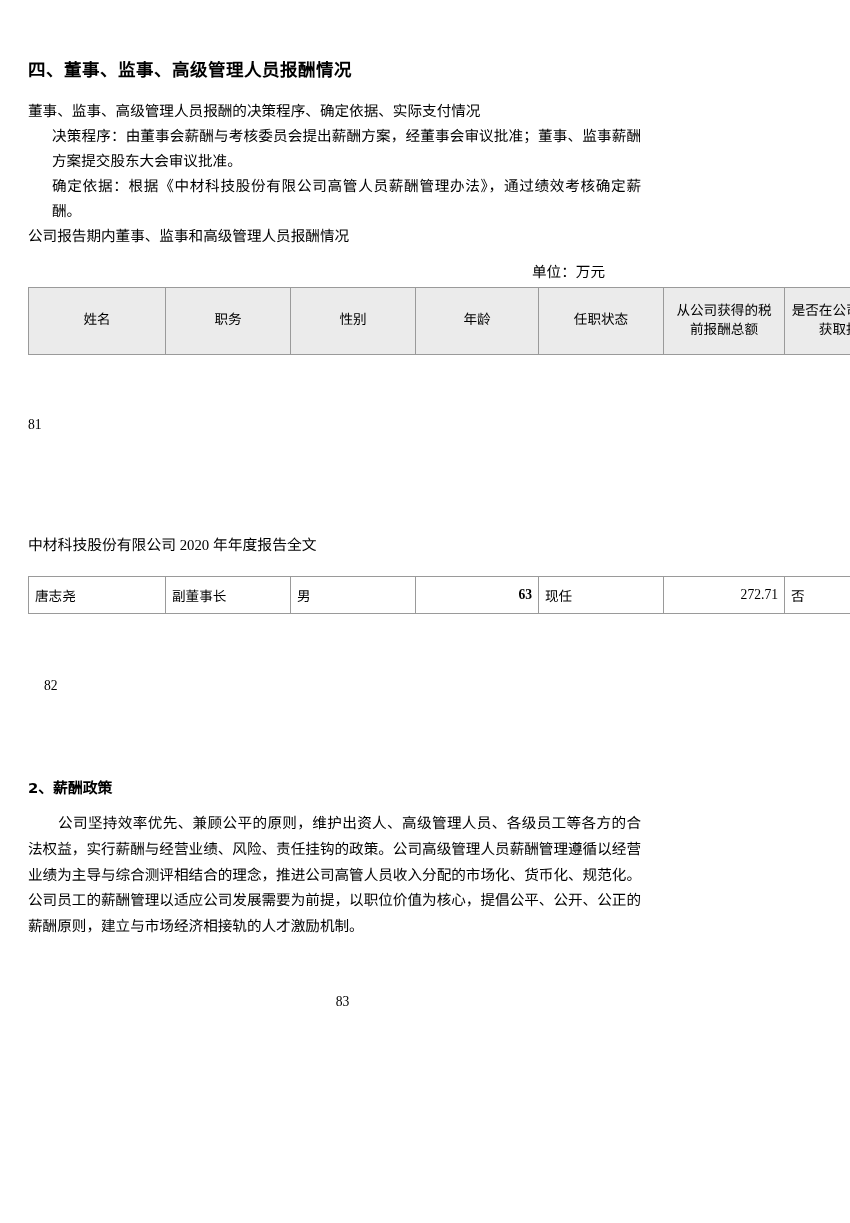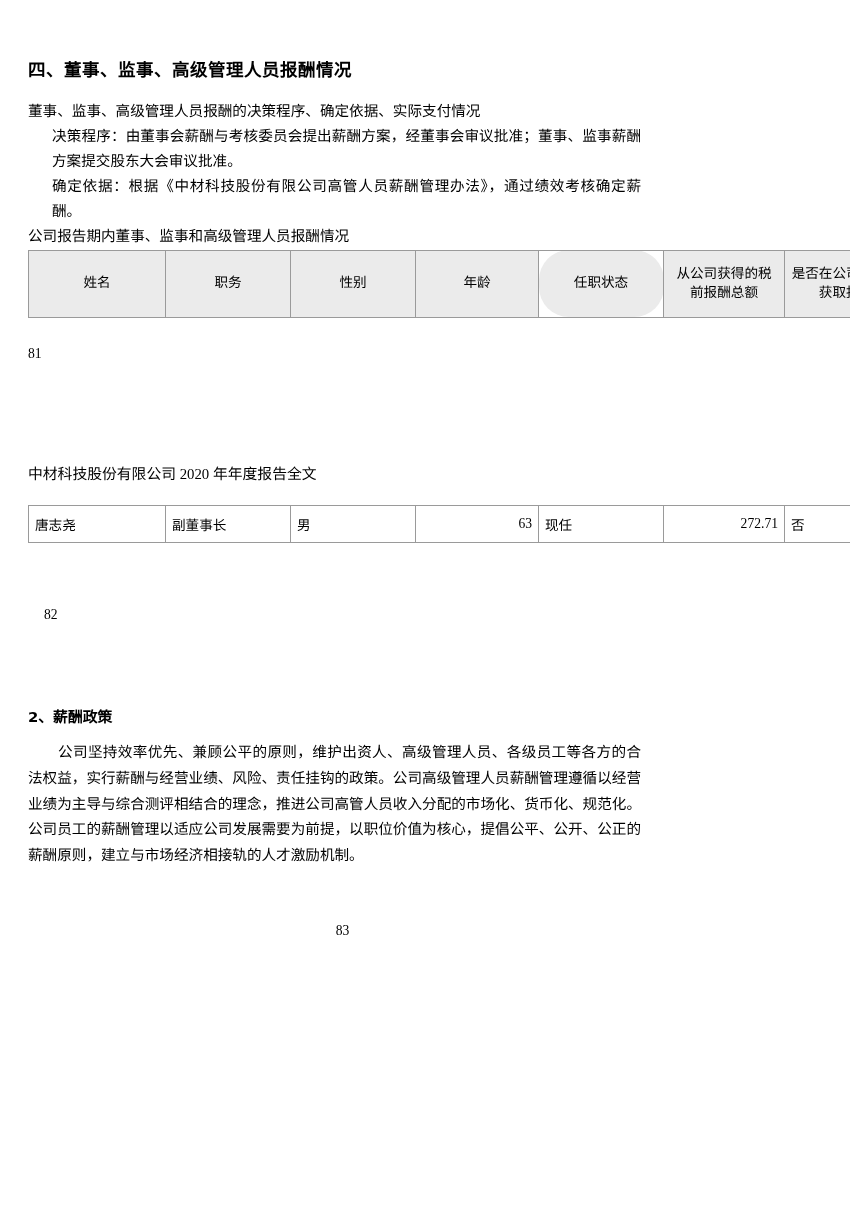--- a/index.html
+++ b/index.html
@@ -66,41 +66,41 @@
   table.rep-table thead th {
     background: #ebebeb;
     font-weight: normal;
     text-align: center;
     height: 56px;
     line-height: 1.35;
   }
   .col-1 { width: 124px; }
   .col-2 { width: 112px; }
   .col-3 { width: 112px; }
-  .col-4 { width: 110px; }
-  .col-5 { width: 112px; border-radius: 30px; }
+  .col-4 { width: 110px; font-weight: bold; }
+  .col-5 { width: 112px; }
   .col-6 { width: 108px; }
   .col-7 { width: 110px; }
 
   table.rep-table tbody td {
     height: 26px;
   }
   td.c-name { text-align: left; padding-left: 10px; margin-left: 40px; }
   td.c-title { text-align: left; padding-left: 8px; }
   td.c-gender { text-align: left; padding-left: 8px; }
   td.c-age { text-align: right; padding-right: 8px; }
   td.c-status { text-align: left; padding-left: 8px; }
   td.c-pay { text-align: right; padding-right: 8px; }
   td.c-related { text-align: left; padding-left: 8px; }
 
   .page-num {
     font-size: 13.6px;
     margin: 0;
   }
-  .pn-81 { margin-top: 28px; }
+  .pn-81 { margin-top: 62px; }
   .pn-82 { margin-top: 64px; padding-left: 16px; }
   .pn-83 { margin-top: 54px; padding-left: 16px; text-align: center; }
 
   .doc-header {
     font-size: 14.8px;
     margin: 0;
   }
   .header-gap { height: 100px; }
   .mid-gap { height: 82px; }
 
@@ -125,20 +125,21 @@
 
   <h1 class="section-title">四、董事、监事、高级管理人员报酬情况</h1>
 
   <p class="para gap-top">董事、监事、高级管理人员报酬的决策程序、确定依据、实际支付情况</p>
 
   <p class="para indent-1">决策程序：由董事会薪酬与考核委员会提出薪酬方案，经董事会审议批准；董事、监事薪酬方案提交股东大会审议批准。</p>
   <p class="para indent-1">确定依据：根据《中材科技股份有限公司高管人员薪酬管理办法》，通过绩效考核确定薪酬。</p>
 
   <p class="para">公司报告期内董事、监事和高级管理人员报酬情况</p>
 
+  <p class="unit-line">单位：万元</p>
 
   <table class="rep-table">
     <thead>
       <tr>
         <th class="col-1">姓名</th>
         <th class="col-2">职务</th>
         <th class="col-3">性别</th>
         <th class="col-4">年龄</th>
         <th class="col-5">任职状态</th>
         <th class="col-6">从公司获得的税前报酬总额</th>

